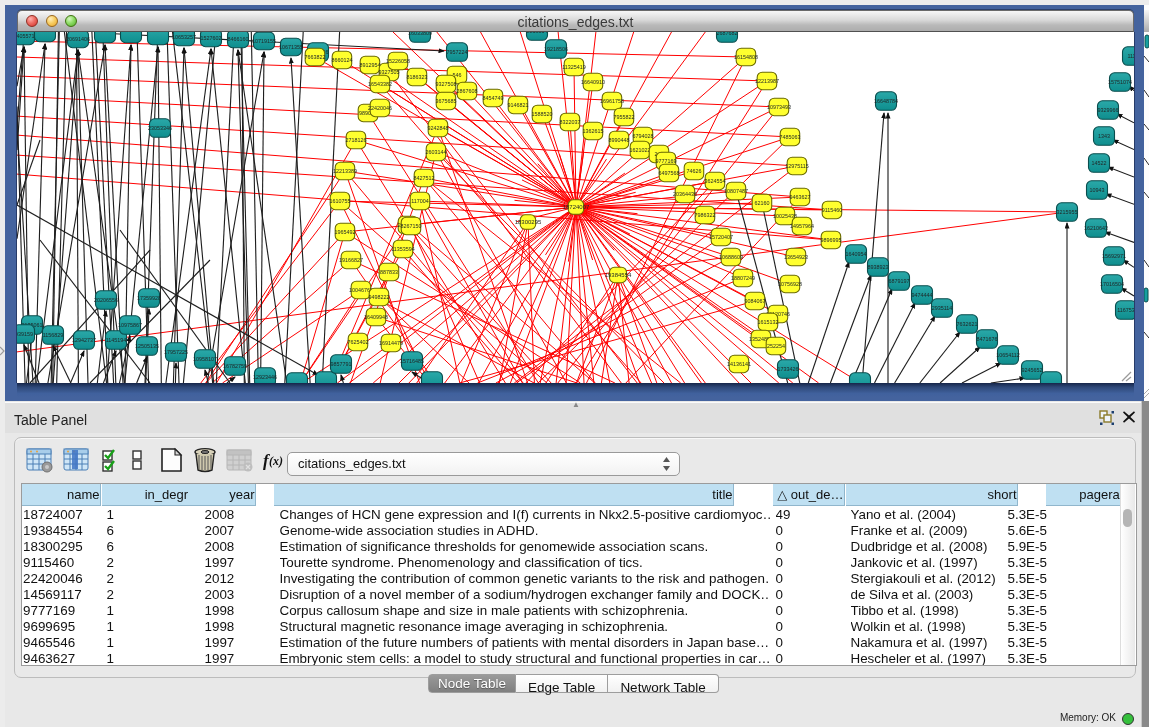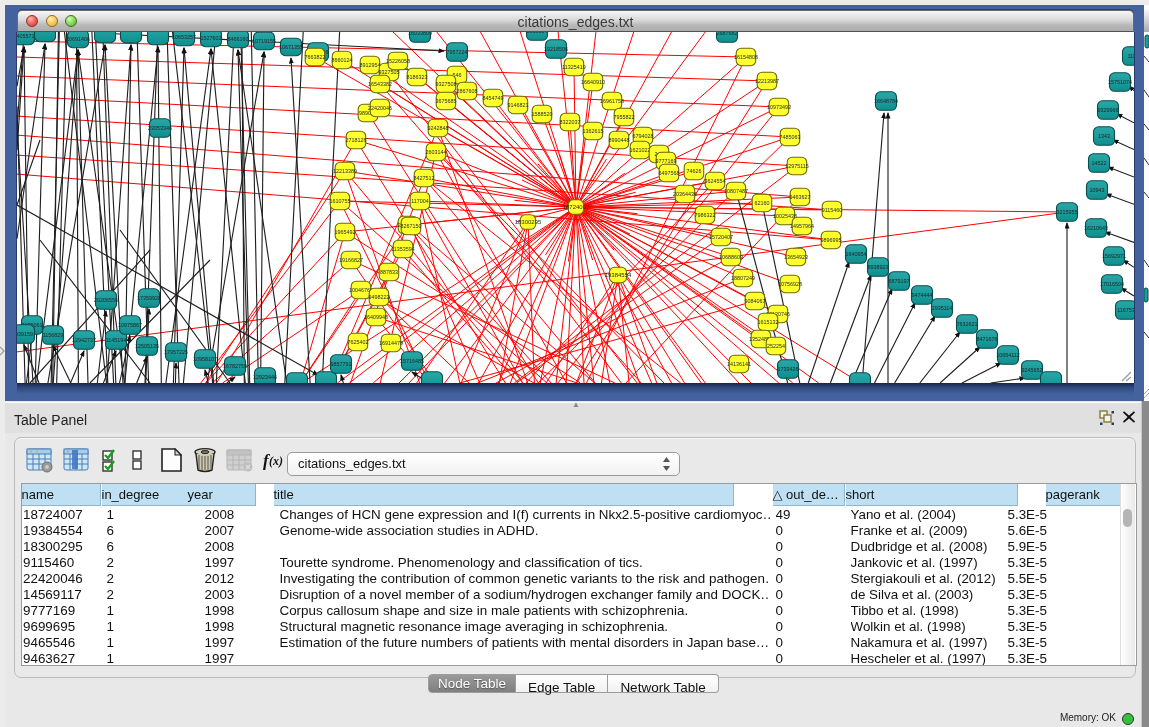--- a/index.html
+++ b/index.html
@@ -21,21 +21,21 @@
 .phandle{position:absolute;left:567px;top:-1px;color:#888;font-size:8px}
 .pbody{position:absolute;left:9px;top:36px;width:1122px;height:241px;background:#e9e9e9;
  border:1px solid #bcbcbc;border-radius:7px;box-shadow:inset 0 1px 0 #f8f8f8}
 .toolbar{position:absolute;left:8px;top:9px;height:28px;width:100%}
 .dd{position:absolute;left:264px;top:5px;width:393px;height:24px;background:linear-gradient(#fff,#f2f2f2);
  border:1px solid #9a9a9a;border-radius:5px;font-size:13px;color:#111;line-height:22px;padding-left:10px}
 .dda2{position:absolute;right:8px;top:4px}
 .tbl{position:absolute;left:5.5px;top:45px;width:1116px;height:183px;background:#fff;border:1px solid #9b9b9b;overflow:hidden}
 .thead{position:absolute;left:0;top:0;height:22px;width:100%;font-size:13px;color:#111}
 .th{position:absolute;top:0;height:22px;background:#bfe0f2;border-right:1px solid #90b6cc;border-bottom:1px solid #90b6cc;
- text-align:left;line-height:22px}
+ text-align:right;line-height:22px}
 .rows{position:absolute;left:0;top:23px;width:100%;font-size:13.4px;color:#111}
 .tr{position:relative;height:16px;line-height:16px;white-space:nowrap}
 .tr div{position:absolute;top:0;height:16px;overflow:hidden}
 .c0{left:1.5px;width:78px}.c1{left:85px;width:96px}.c2{left:183px;width:66px}
 .c3{left:258px;width:490px}.c4{left:754px;width:68px}.c5{left:829px;width:155px}
 .c6{left:986px;width:100px}
 .vsb{position:absolute;right:1px;top:0px;width:15px;height:181px;background:linear-gradient(90deg,#fff,#e9e9e9);border-left:1px solid #ddd}
 .vth{position:absolute;right:3px;top:25px;width:9px;height:18px;background:#b5b5b5;border-radius:5px}
 .tabs{position:absolute;left:423px;top:273px;height:19px;display:flex;font-size:13.5px}
 .tab{height:19px;line-height:18px;padding:4px 12px;background:linear-gradient(#fff,#f1f1f1);border:1px solid #9d9d9d;border-left:none;color:#111}
@@ -717,20 +717,21 @@
             <div class="c2">2007</div>
             <div class="c3">Genome-wide association studies in ADHD.</div>
             <div class="c4">0</div>
             <div class="c5">Franke et al. (2009)</div>
             <div class="c6">5.6E-5</div>
           </div>
           <div class="tr">
             <div class="c0">18300295</div>
             <div class="c1">6</div>
             <div class="c2">2008</div>
+            <div class="c3">Estimation of significance thresholds for genomewide association scans.</div>
             <div class="c4">0</div>
             <div class="c5">Dudbridge et al. (2008)</div>
             <div class="c6">5.9E-5</div>
           </div>
           <div class="tr">
             <div class="c0">9115460</div>
             <div class="c1">2</div>
             <div class="c2">1997</div>
             <div class="c3">Tourette syndrome. Phenomenology and classification of tics.</div>
             <div class="c4">0</div>
@@ -779,20 +780,21 @@
             <div class="c2">1997</div>
             <div class="c3">Estimation of the future numbers of patients with mental disorders in Japan base…</div>
             <div class="c4">0</div>
             <div class="c5">Nakamura et al. (1997)</div>
             <div class="c6">5.3E-5</div>
           </div>
           <div class="tr">
             <div class="c0">9463627</div>
             <div class="c1">1</div>
             <div class="c2">1997</div>
+            <div class="c3">Embryonic stem cells: a model to study structural and functional properties in car…</div>
             <div class="c4">0</div>
             <div class="c5">Hescheler et al. (1997)</div>
             <div class="c6">5.3E-5</div>
           </div>
         </div>
       <div class="vsb">
           <div class="vth"></div>
         </div>
     </div>
   </div>

